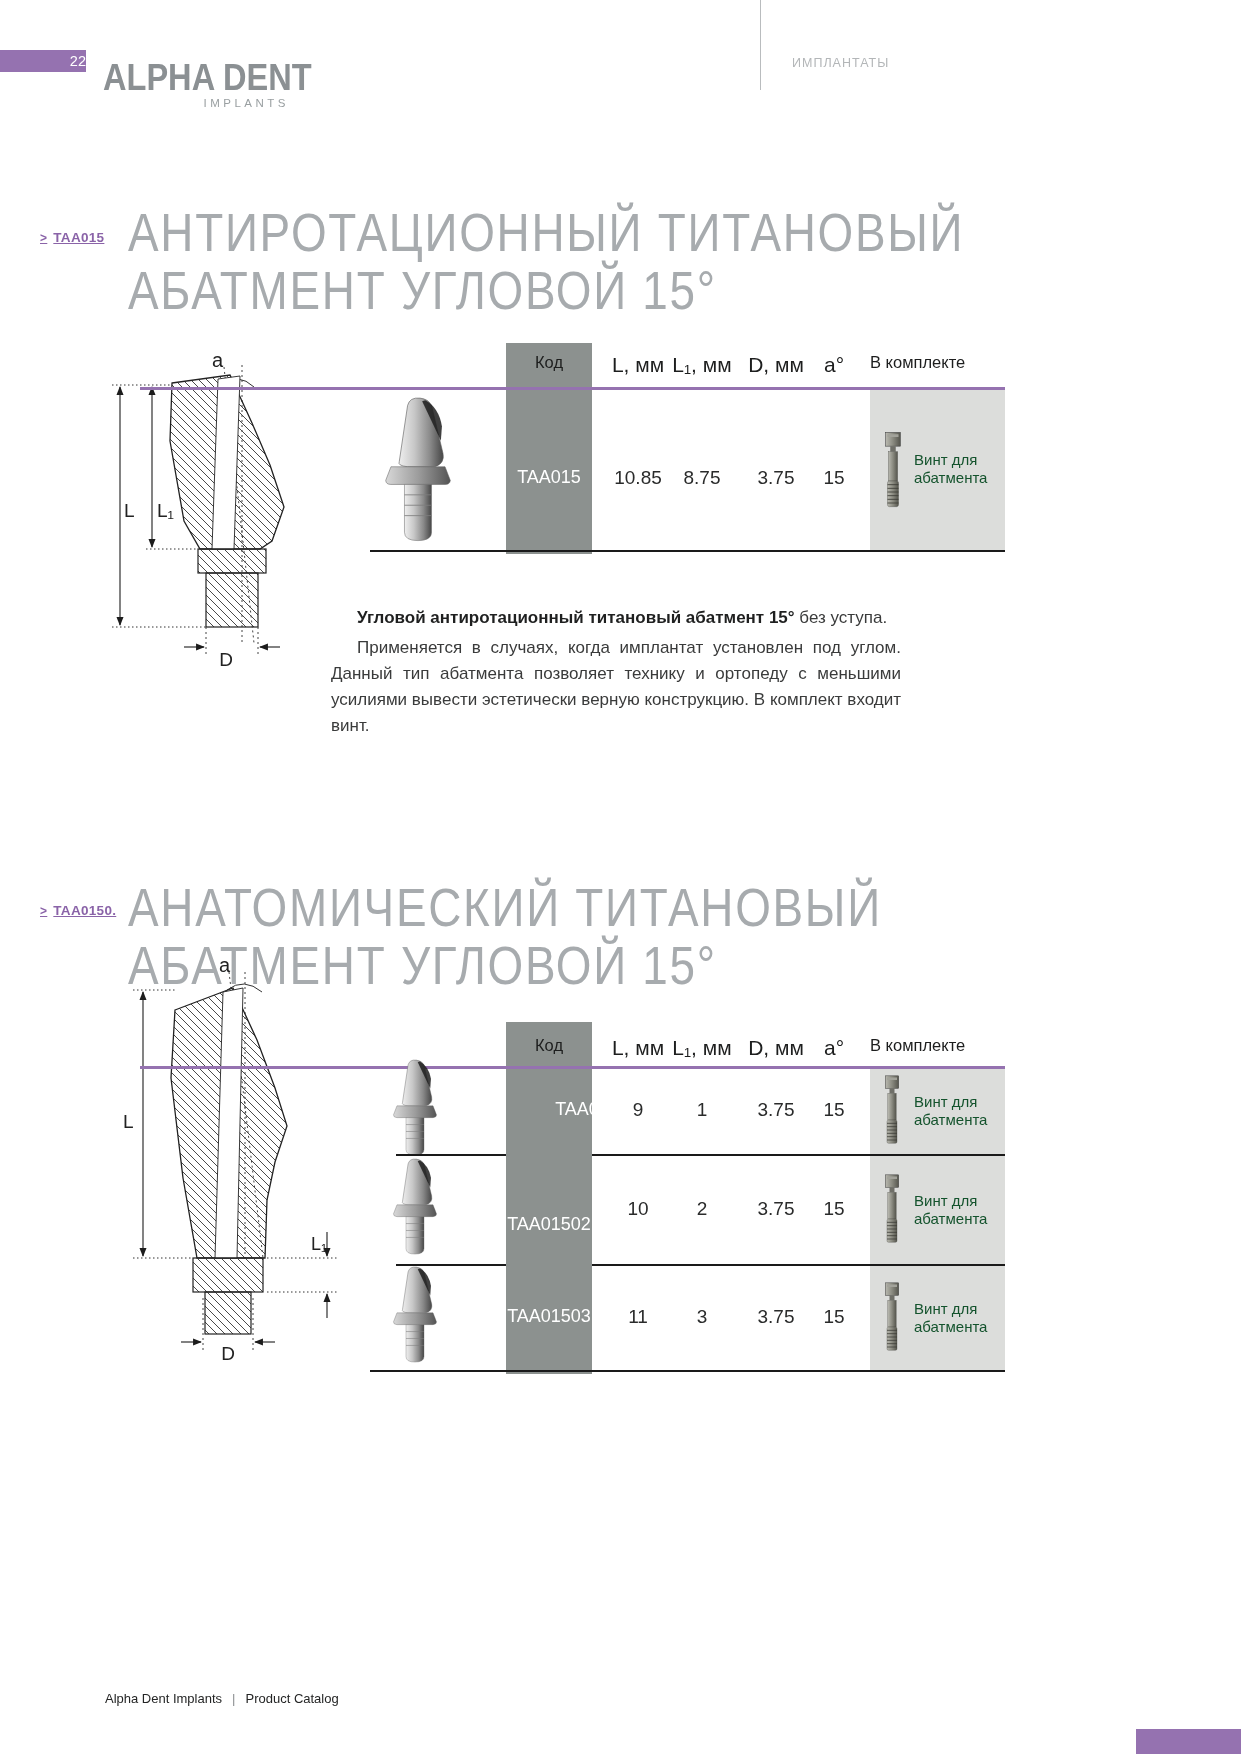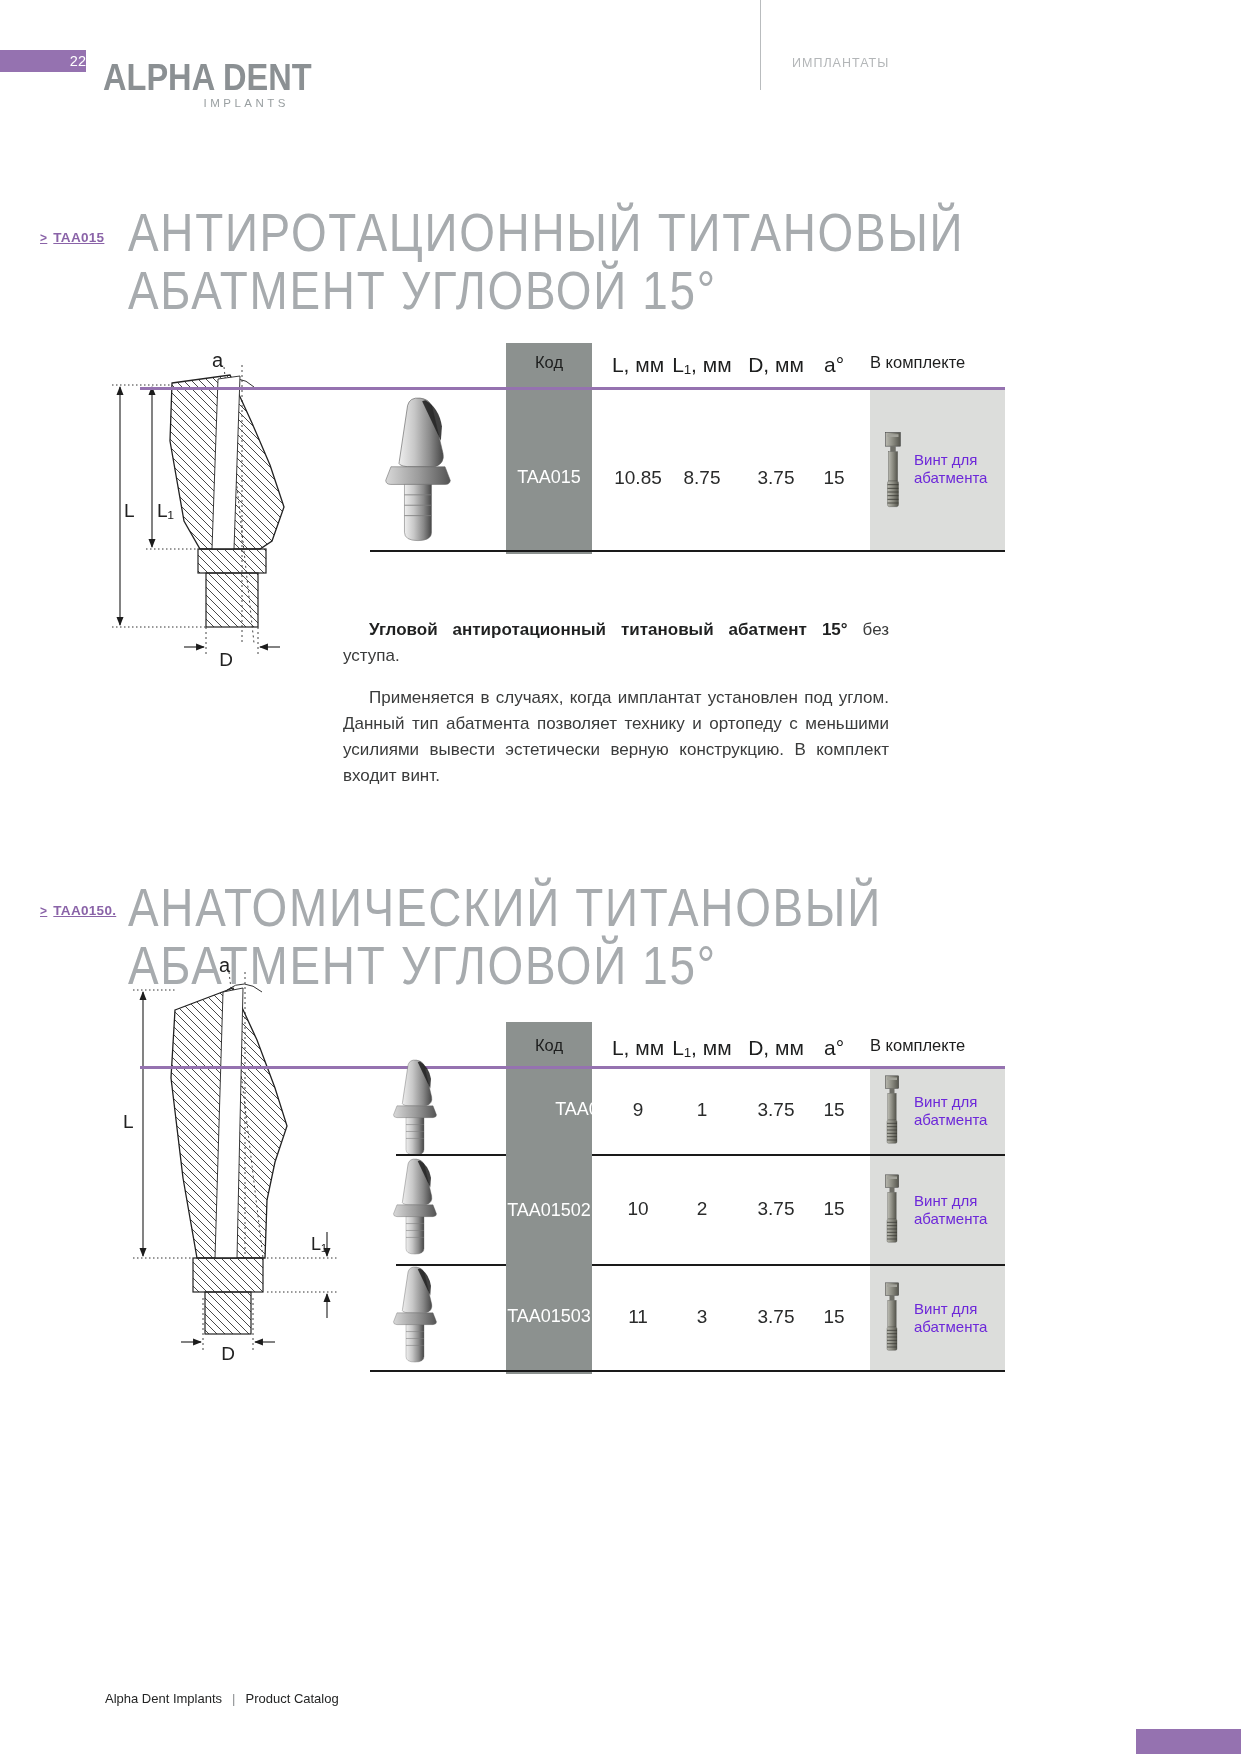--- a/index.html
+++ b/index.html
@@ -30,27 +30,27 @@
   .t2{top:1022px;height:352px;}
   .kod-col{position:absolute;left:366px;width:86px;top:0;bottom:0;background:#8c918f;}
   .purple-rule{position:absolute;left:0;width:865px;height:3px;background:#9572b0;}
   .col-label{position:absolute;width:100px;text-align:center;font-size:21px;color:#1d1e1e;}
   .kod-label{position:absolute;left:366px;width:86px;text-align:center;font-size:16.5px;color:#1d1e1e;}
   .kit-label{position:absolute;left:730px;width:140px;text-align:left;font-size:16.5px;color:#1d1e1e;}
   .c-l{left:448px}.c-l1{left:512px}.c-d{left:586px}.c-a{left:644px}
   .val{position:absolute;width:100px;text-align:center;font-size:19px;color:#2a2b2b;}
   .code-val{position:absolute;left:366px;width:86px;text-align:center;font-size:18px;color:#ffffff;}
   .kit-box{position:absolute;left:730px;width:135px;background:#dcdddb;}
-  .kit-text{position:absolute;left:774px;width:86px;font-size:15px;line-height:18px;color:#6d28d9;}
+  .kit-text{position:absolute;left:774px;width:86px;font-size:15px;line-height:18px;color:#14532d;}
   .hline{position:absolute;height:2px;background:#1a1a1a;}
   .photo{position:absolute;}
 
   
   .desc{position:absolute;text-align:justify;font-size:17px;line-height:26px;color:#3a3b3b;}
-  .desc p{margin:16px;text-indent:26px;}
+  .desc p{margin:4px;text-indent:26px;}
   .desc b{color:#1f2020;}
 
   
   .footer{left:105px;top:1691px;font-size:13px;color:#242525;}
   .footer .sep{color:#8a8d8f;padding:0 10px;font-weight:100;}
   .corner-bar{left:1136px;top:1729px;width:105px;height:25px;background:#9572b0;}
 
   svg text{font-family:"Liberation Sans","DejaVu Sans",sans-serif;}
 </style>
 </head>
@@ -241,21 +241,21 @@
     <svg class="photo" style="left:742px;top:52px;" width="20" height="72" viewBox="0 0 24 84">
         <use href="#screw-photo"></use>
       </svg>
     <div class="kit-text" style="top:71px;">Винт для абатмента</div>
     <div class="hline" style="top:132px;left:256px;width:110px;"></div>
     <div class="hline" style="top:132px;left:452px;width:413px;"></div>
 
     <svg class="photo" style="left:240px;top:135px;" width="70" height="104" viewBox="0 0 80 150">
         <use href="#abut-photo"></use>
       </svg>
-    <div class="code-val" style="top:178px;">TAA01502</div>
+    <div class="code-val" style="top:192px;">TAA01502</div>
     <div class="val c-l" style="top:176px;">10</div>
     <div class="val c-l1" style="top:176px;">2</div>
     <div class="val c-d" style="top:176px;">3.75</div>
     <div class="val c-a" style="top:176px;">15</div>
     <svg class="photo" style="left:742px;top:151px;" width="20" height="72" viewBox="0 0 24 84">
         <use href="#screw-photo"></use>
       </svg>
     <div class="kit-text" style="top:170px;">Винт для абатмента</div>
     <div class="hline" style="top:242px;left:256px;width:110px;"></div>
     <div class="hline" style="top:242px;left:452px;width:413px;"></div>

